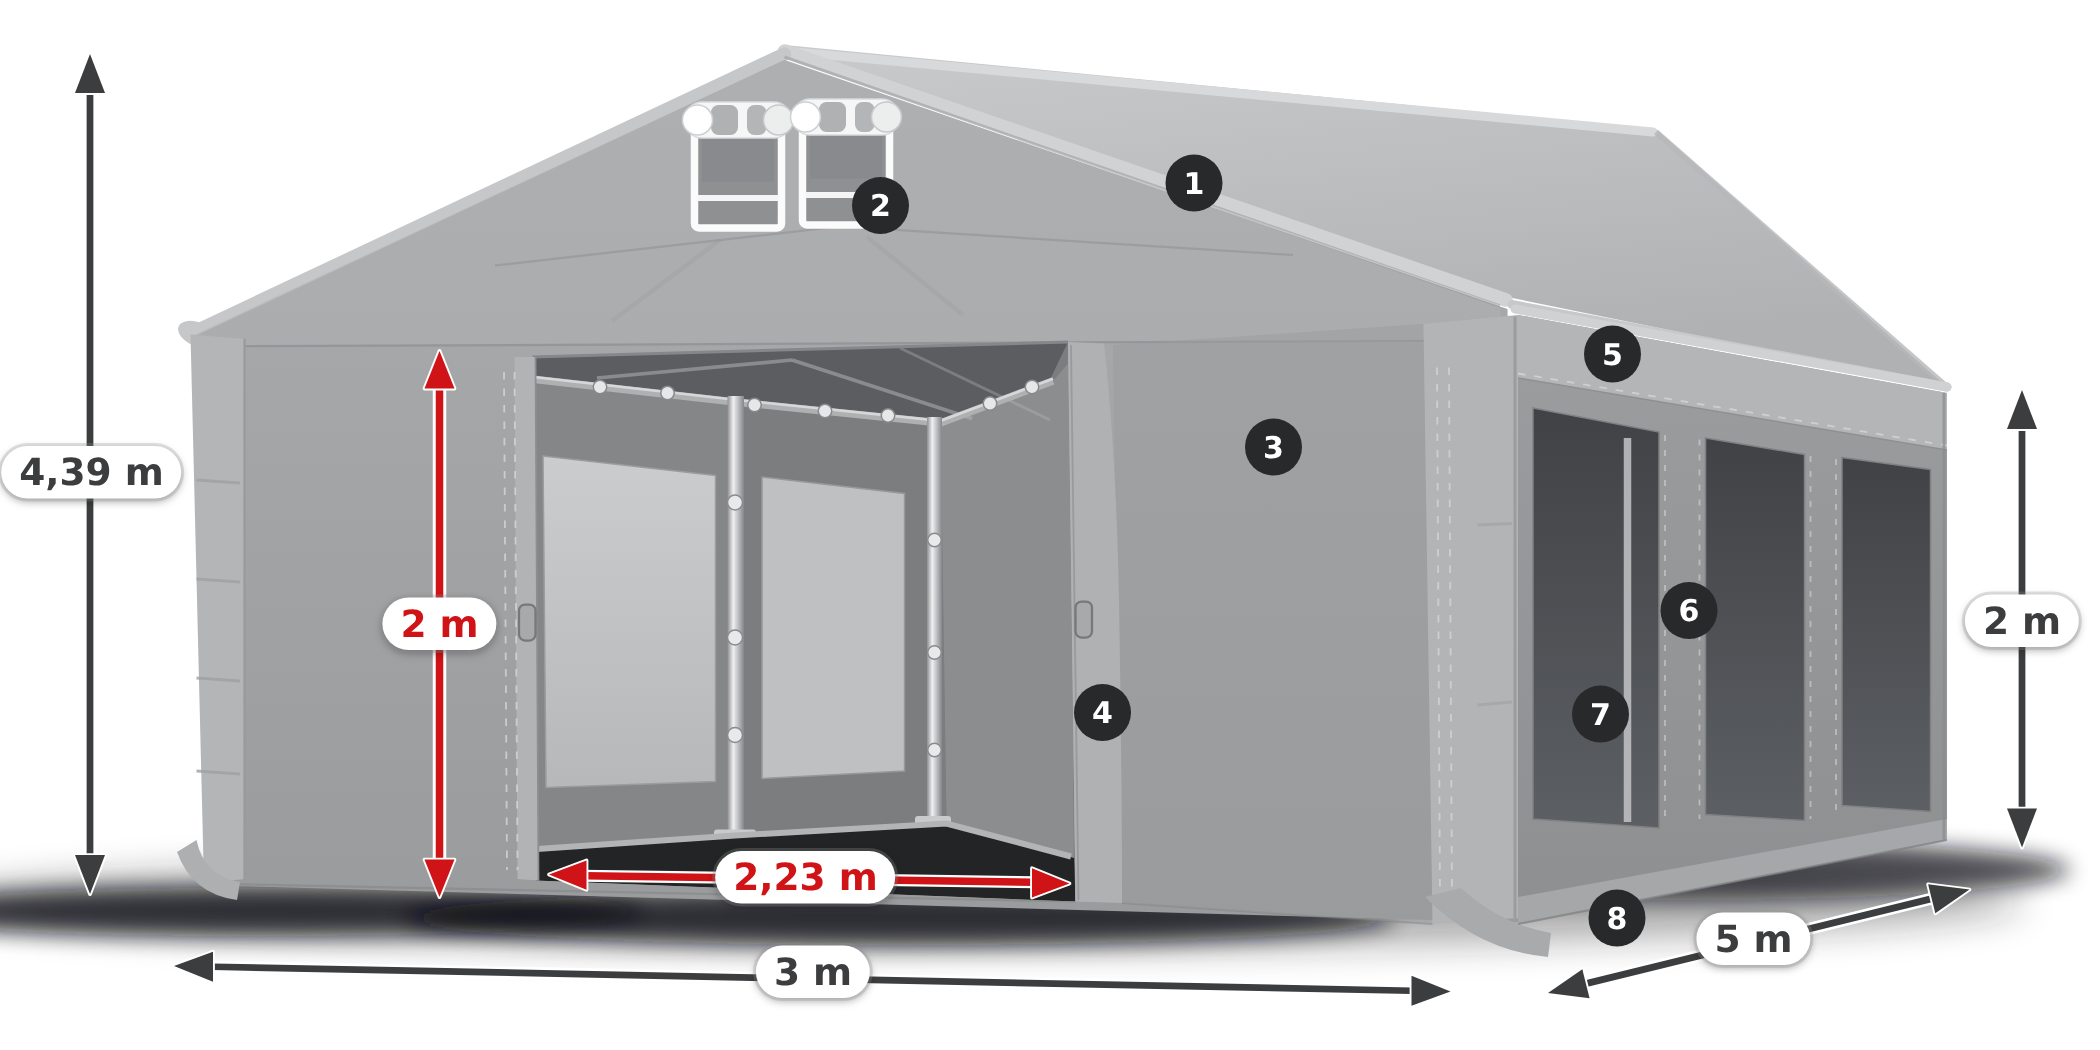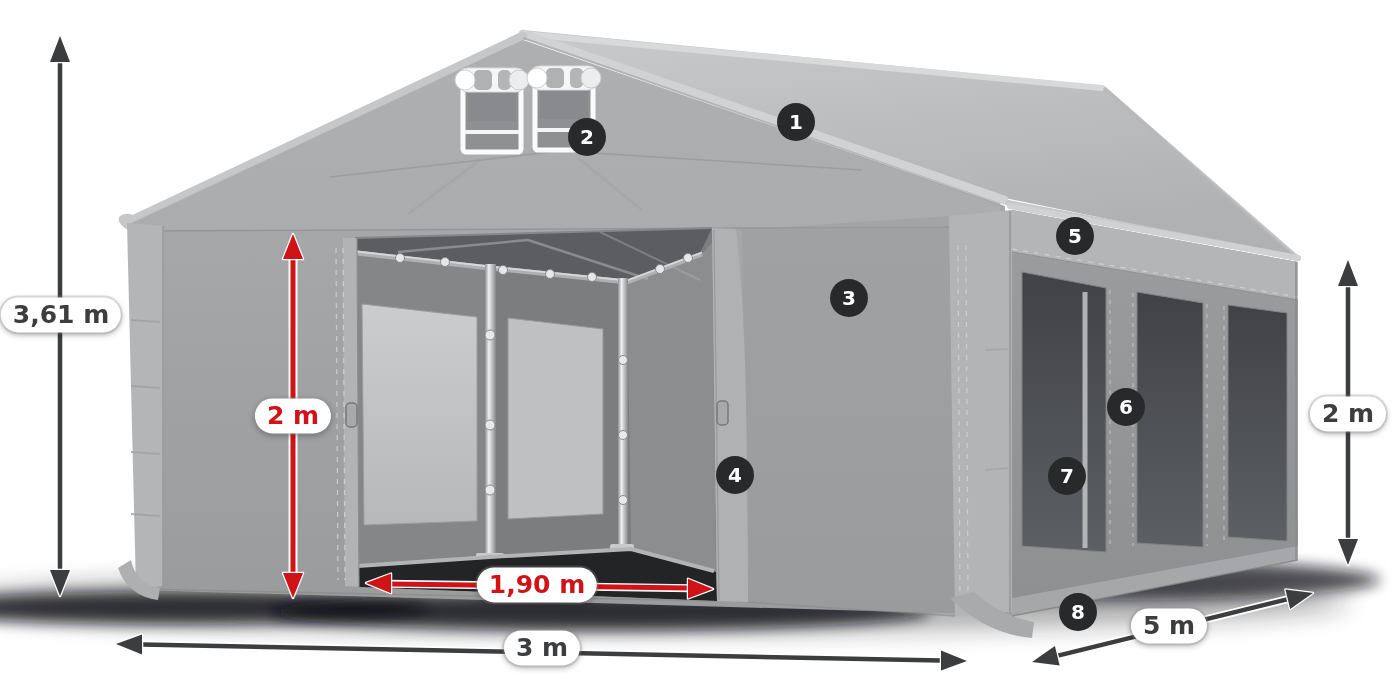--- a/index.html
+++ b/index.html
@@ -255,23 +255,23 @@
   </g>
 
   <g>
     <line x1="1348" y1="280" x2="1348" y2="545" stroke="#ffffff" stroke-width="9" stroke-linecap="round"></line>
     <line x1="1348" y1="284" x2="1348" y2="541" style="stroke:var(--dimension-dark,#3c3d3f)" stroke-width="4.5"></line>
     <polygon points="1348,260 1338,286 1358,286" style="fill:var(--dimension-dark,#3c3d3f)" stroke="#ffffff" stroke-width="2.5" paint-order="stroke" stroke-linejoin="round"></polygon>
     <polygon points="1348,565 1338,539 1358,539" style="fill:var(--dimension-dark,#3c3d3f)" stroke="#ffffff" stroke-width="2.5" paint-order="stroke" stroke-linejoin="round"></polygon>
   </g>
 </svg>
 
-<div class="pill" style="left:61px;top:315px">3,61 m</div>
+<div class="pill" style="left:61px;top:315px">4,39 m</div>
 <div class="pill red" style="left:293px;top:416px">2 m</div>
-<div class="pill red" style="left:537px;top:585px">1,90 m</div>
+<div class="pill red" style="left:537px;top:585px">2,23 m</div>
 <div class="pill" style="left:542px;top:648px">3 m</div>
 <div class="pill" style="left:1169px;top:626px">5 m</div>
 <div class="pill" style="left:1348px;top:414px">2 m</div>
 
 <div class="badge" style="left:796px;top:122px">1</div>
 <div class="badge" style="left:587px;top:137px">2</div>
 <div class="badge" style="left:849px;top:298px">3</div>
 <div class="badge" style="left:735px;top:475px">4</div>
 <div class="badge" style="left:1075px;top:236px">5</div>
 <div class="badge" style="left:1126px;top:407px">6</div>

